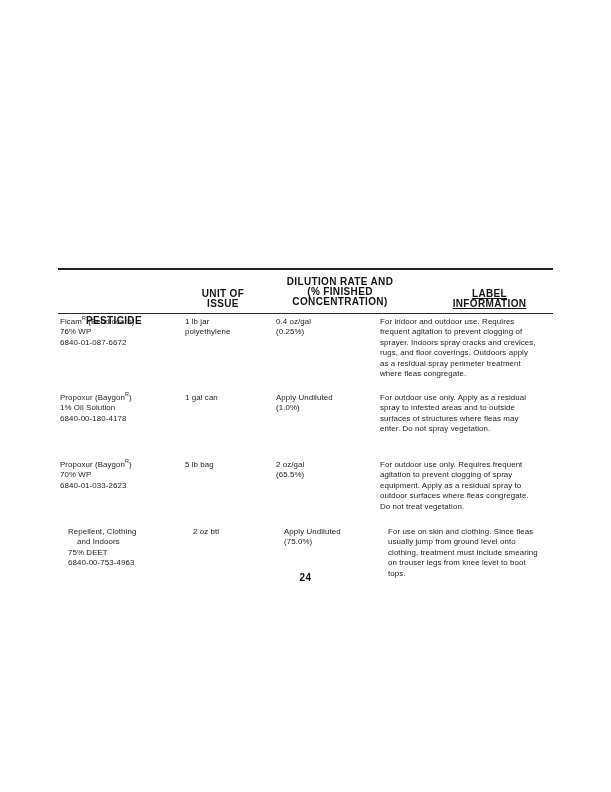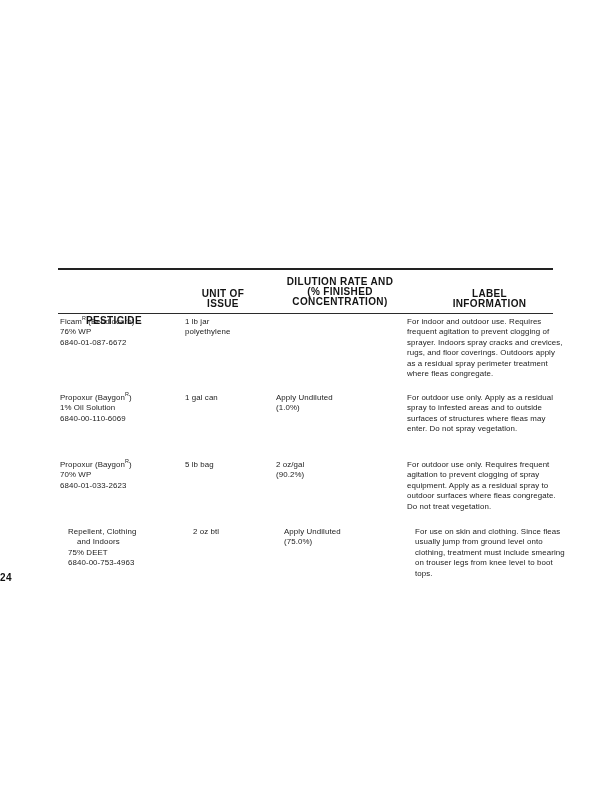--- a/index.html
+++ b/index.html
@@ -55,42 +55,42 @@
     text-align: center;
     font-size: 10px;
     font-weight: bold;
     letter-spacing: 0.35px;
     line-height: 10.4px;
     color: #141414;
   }
   .head-pesticide { left: 0px;   top: 46px; width: 112px; }
   .head-unit      { left: 122px; top: 19px; width: 86px; }
   .head-dilution  { left: 212px; top: 7px;  width: 140px; }
-  .head-label     { left: 368px; top: 19px; width: 127px; }
+  .head-label     { left: 368px; top: 19px; width: 127px; text-decoration: underline; }
 
   
   .rows {
     position: relative;
     padding-top: 3px;
   }
   .row {
     position: relative;
     display: block;
   }
   .cell {
     position: absolute;
     font-size: 7.9px;
     line-height: 10.4px;
     color: #1c1c1c;
     letter-spacing: 0.09px;
   }
   .cell.name  { left: 2px;   width: 128px; }
   .cell.unit  { left: 127px; width: 82px; }
   .cell.dil   { left: 218px; width: 120px; }
-  .cell.info  { left: 349px; width: 157px; text-align: left; }
+  .cell.info  { left: 322px; width: 157px; text-align: left; }
 
   .cell p { margin: 0; padding: 0; }
   .cell .indent { padding-left: 9px; }
 
   sup {
     font-size: 5.4px;
     vertical-align: super;
     line-height: 0;
   }
 
@@ -101,21 +101,21 @@
   .row-4 { height: 74px; margin-left: 8px; }
 
   .row .cell { top: 0; }
 
   
   .page-number {
     position: absolute;
     left: 0;
     top: 572px;
     width: 611px;
-    text-align: left;
+    text-align: center;
     font-size: 10px;
     font-weight: bold;
     color: #111111;
     letter-spacing: 0.4px;
   }
 </style>
 </head>
 <body>
 
 <div class="page-sheet">
@@ -153,28 +153,32 @@
       <div class="row row-1">
         <div class="cell name">
           <p><span>Ficam</span><sup>R</sup><span> (Bendiocarb)</span></p>
           <p>76% WP</p>
           <p>6840-01-087-6672</p>
         </div>
         <div class="cell unit">
           <p>1 lb jar</p>
           <p>polyethylene</p>
         </div>
+        <div class="cell dil">
+          <p>0.4 oz/gal</p>
+          <p>(0.25%)</p>
+        </div>
         <div class="cell info">For indoor and outdoor use. Requires frequent agitation to prevent clogging of sprayer. Indoors spray cracks and crevices, rugs, and floor coverings. Outdoors apply as a residual spray perimeter treatment where fleas congregate.</div>
       </div>
 
       <div class="row row-2">
         <div class="cell name">
           <p><span>Propoxur (Baygon</span><sup>R</sup><span>)</span></p>
           <p>1% Oil Solution</p>
-          <p>6840-00-110-6069</p>
+          <p>6840-00-180-4178</p>
         </div>
         <div class="cell unit">
           <p>1 gal can</p>
         </div>
         <div class="cell dil">
           <p>Apply Undiluted</p>
           <p>(1.0%)</p>
         </div>
         <div class="cell info">For outdoor use only. Apply as a residual spray to infested areas and to outside surfaces of structures where fleas may enter. Do not spray vegetation.</div>
       </div>
@@ -183,21 +187,21 @@
         <div class="cell name">
           <p><span>Propoxur (Baygon</span><sup>R</sup><span>)</span></p>
           <p>70% WP</p>
           <p>6840-01-033-2623</p>
         </div>
         <div class="cell unit">
           <p>5 lb bag</p>
         </div>
         <div class="cell dil">
           <p>2 oz/gal</p>
-          <p>(90.2%)</p>
+          <p>(65.5%)</p>
         </div>
         <div class="cell info">For outdoor use only. Requires frequent agitation to prevent clogging of spray equipment. Apply as a residual spray to outdoor surfaces where fleas congregate. Do not treat vegetation.</div>
       </div>
 
       <div class="row row-4">
         <div class="cell name">
           <p>Repellent, Clothing</p>
           <p class="indent">and Indoors</p>
           <p>75% DEET</p>
           <p>6840-00-753-4963</p>

